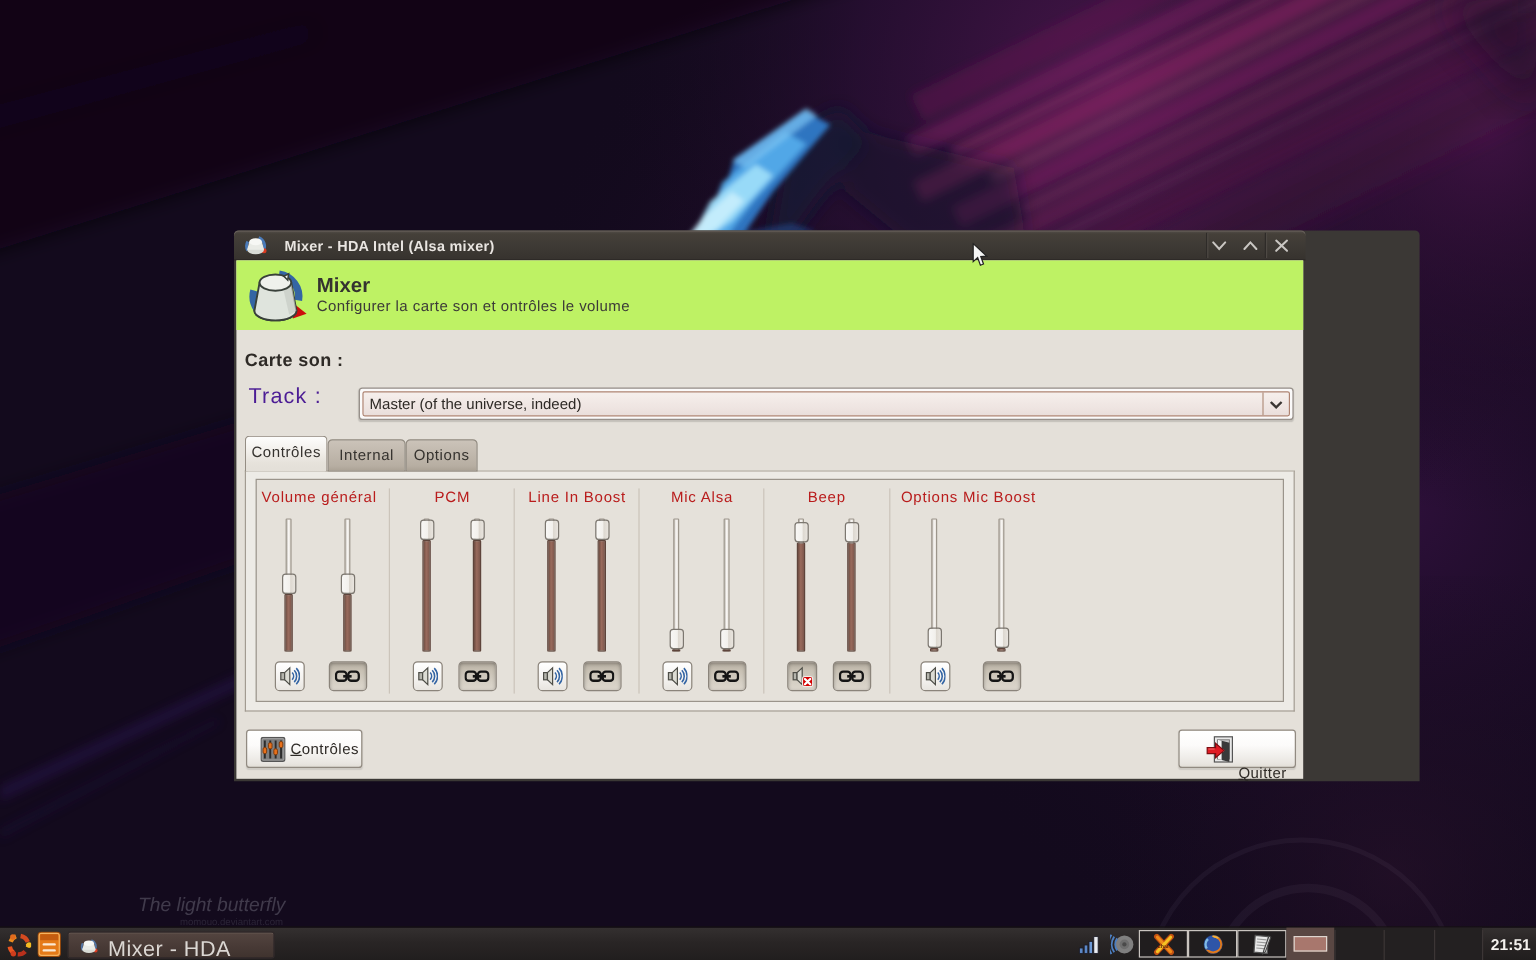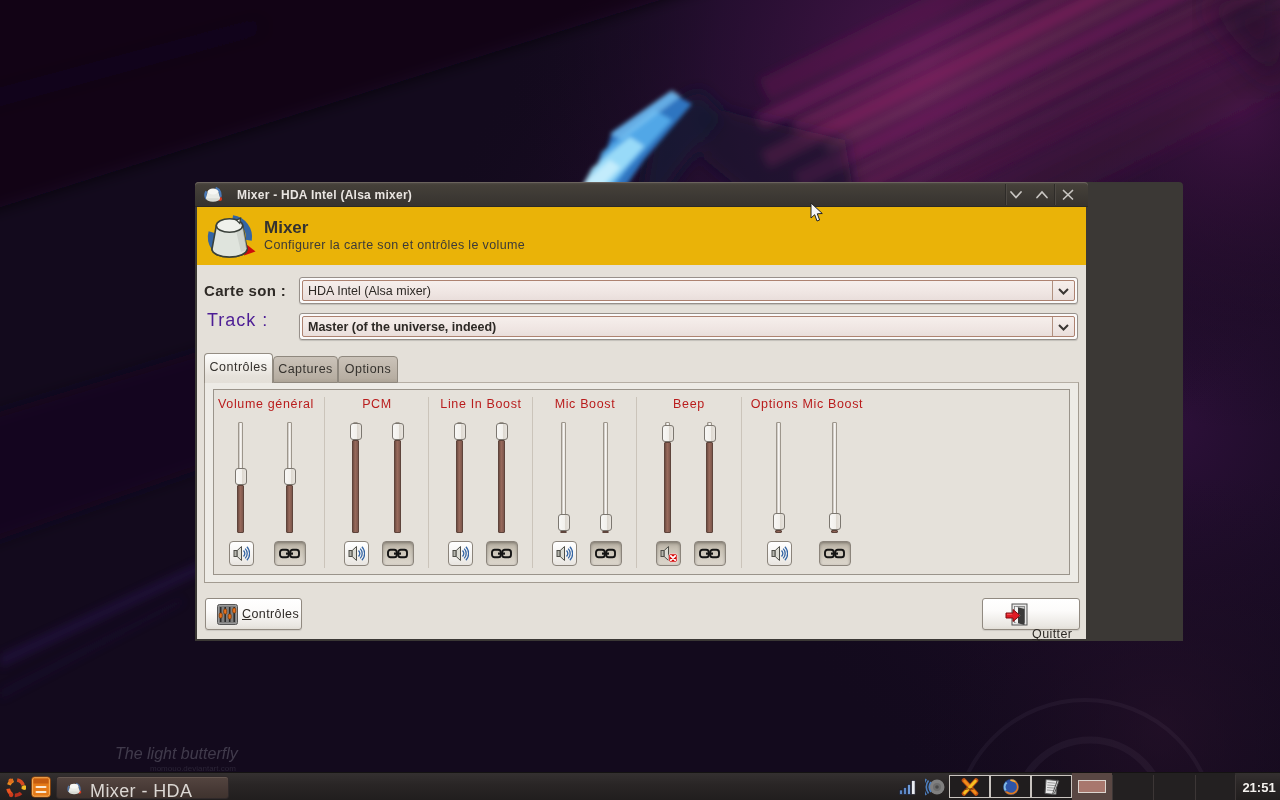--- a/index.html
+++ b/index.html
@@ -1,28 +1,28 @@
 <!DOCTYPE html>
 <html><head>
 <meta charset="utf-8">
 <style>
   * { margin:0; padding:0; box-sizing:border-box; }
   html,body { width:1280px; height:800px; overflow:hidden; }
   body { font-family:"Liberation Sans", sans-serif; position:relative; background:#150b20; }
   .abs { position:absolute; }
   
-  #win { position:absolute; left:195px; top:182px; width:988px; height:459px;
+  #win { position:absolute; left:195px; top:192px; width:988px; height:459px;
          background:#3b3835; border-radius:4px 4px 0 0; z-index:10; }
   #titlebar { position:absolute; left:0; top:0; width:893px; height:25px;
         border-radius:4px 4px 0 0;
         background:linear-gradient(#55504b 0%, #454039 12%, #3e3a35 50%, #36322e 100%);
         box-shadow:inset 0 1px 0 #6b635d, inset 0 -1px 0 #2c2926; }
   #titletext { position:absolute; left:42px; top:6px; font-size:12px; font-weight:bold; color:#e9e5e1; letter-spacing:0.25px; }
   #wincontent { position:absolute; left:2px; top:25px; width:889px; height:432px; background:#e4e0d9; }
-  #header { position:absolute; left:0; top:0; width:889px; height:58px; background:#eab308; }
+  #header { position:absolute; left:0; top:0; width:889px; height:58px; background:#bef264; }
   #hdrtitle { position:absolute; left:67px; top:11px; font-size:17px; font-weight:bold; color:#343230; }
   #hdrsub { position:absolute; left:67px; top:31px; font-size:12.5px; color:#3c3a38; letter-spacing:0.35px; }
   .lbl1 { position:absolute; left:7px; top:75px; font-size:15px; font-weight:bold; color:#2e2a26; letter-spacing:0.35px; }
   .lbl2 { position:absolute; left:10px; top:103px; font-size:18px; color:#4c1d95; letter-spacing:1px; }
   .combo { position:absolute; left:102px; width:779px; height:27px; border:1px solid #97908a;
            border-radius:3px; background:#fbfafa; padding:2px;
            box-shadow:0 1px 1px rgba(0,0,0,0.15); }
   .combo .inner { width:100%; height:100%; border:1px solid #ad8270; border-radius:2px;
            background:linear-gradient(#f6efec, #eee4e1 70%, #e9dedb);
            position:relative; }
@@ -204,41 +204,32 @@
         <path d="M 11.3 13.5 L 7 37 L 42 37 L 37.7 13.5 Z" fill="#e2e7e0" stroke="none"></path>
         <path d="M 7 37 A 17.5 8 0 0 0 42 37 L 37.7 13.5 L 11.3 13.5 Z" fill="#dfe4dd" stroke="#39403a" stroke-width="1.6"></path>
         <path d="M 30 14 L 36 40 A 17.5 8 0 0 0 42 37 L 37.7 13.5 Z" fill="#c6ccc4" opacity="0.7"></path>
         <ellipse cx="24.5" cy="13.5" rx="13.2" ry="6.8" fill="#eff1ec" stroke="#39403a" stroke-width="1.6"></ellipse>
         <path d="M 31.5 8.2 L 35.5 6.2 L 34.8 11.4 Z" fill="#f7f8f5" stroke="#39403a" stroke-width="1.3"></path>
       </svg>
       <div id="hdrtitle">Mixer</div>
       <div id="hdrsub">Configurer la carte son et ontrôles le volume</div>
     </div>
     <div class="lbl1">Carte son :</div>
-    <div class="combo" style="top:70px;">
-      <div class="inner">
-        <div class="txt">HDA Intel (Alsa mixer)</div>
-        <div class="divline"></div>
-        <svg class="chev" width="11" height="7" viewBox="0 0 11 7">
-            <path d="M1 1 L5.5 5.5 L10 1" fill="none" stroke="#3a3633" stroke-width="2"></path>
-          </svg>
-      </div>
-    </div>
     <div class="lbl2">Track :</div>
-    <div class="combo" style="top:106px;font-weight:bold;">
+    <div class="combo" style="top:106px;">
       <div class="inner">
         <div class="txt">Master (of the universe, indeed)</div>
         <div class="divline"></div>
         <svg class="chev" width="11" height="7" viewBox="0 0 11 7">
             <path d="M1 1 L5.5 5.5 L10 1" fill="none" stroke="#3a3633" stroke-width="2"></path>
           </svg>
       </div>
     </div>
     <div class="tab" id="tab-active">Contrôles</div>
-    <div class="tab tab-in" style="left:76px;width:65px;">Captures</div>
+    <div class="tab tab-in" style="left:76px;width:65px;">Internal</div>
     <div class="tab tab-in" style="left:141px;width:60px;">Options</div>
     <div id="notebook"></div>
     <div id="frame"></div>
 
     <div id="groups">
 <div class="vsep" style="left:127px;"></div>
 <div class="vsep" style="left:231px;"></div>
 <div class="vsep" style="left:335px;"></div>
 <div class="vsep" style="left:439px;"></div>
 <div class="vsep" style="left:544px;"></div>
@@ -304,21 +295,21 @@
 <path d="M13.9 1.8 A9.6 9.6 0 0 1 13.9 15.2" fill="none" stroke="#3465a4" stroke-width="1.3"></path>
 </svg>
 <div class="lbtn pressed" style="left:289px;"></div>
 <svg class="abs" style="left:294px;top:341px" width="21" height="11" viewBox="0 0 21 11">
 <g fill="none" stroke="#151515" stroke-width="1.9">
 <rect x="1" y="1.7" width="8.8" height="7.6" rx="2.6"></rect>
 <rect x="11.2" y="1.7" width="8.8" height="7.6" rx="2.6"></rect>
 </g>
 <rect x="7" y="4.5" width="7" height="2.2" fill="#151515"></rect>
 </svg>
-<div class="glabel" style="left:308px;width:160px;">Mic Boost</div>
+<div class="glabel" style="left:308px;width:160px;">Mic Alsa</div>
 <div class="trough" style="left:364px;"></div>
 <div class="fill" style="left:363px;top:324px;height:2px;"></div>
 <div class="handle" style="left:361px;top:307px;"></div>
 <div class="trough" style="left:406px;"></div>
 <div class="fill" style="left:405px;top:324px;height:2px;"></div>
 <div class="handle" style="left:403px;top:307px;"></div>
 <div class="sbtn" style="left:354.5px;"></div>
 <svg class="abs" style="left:359px;top:338px" width="17" height="17" viewBox="0 0 17 17">
 <rect x="1" y="5.5" width="3.2" height="6" fill="#b5b5ad" stroke="#4e4e48" stroke-width="1"></rect>
 <path d="M4.2 5.5 L8.5 1.5 L8.5 15.5 L4.2 11.5 Z" fill="#dcdcd4" stroke="#4e4e48" stroke-width="1"></path>

